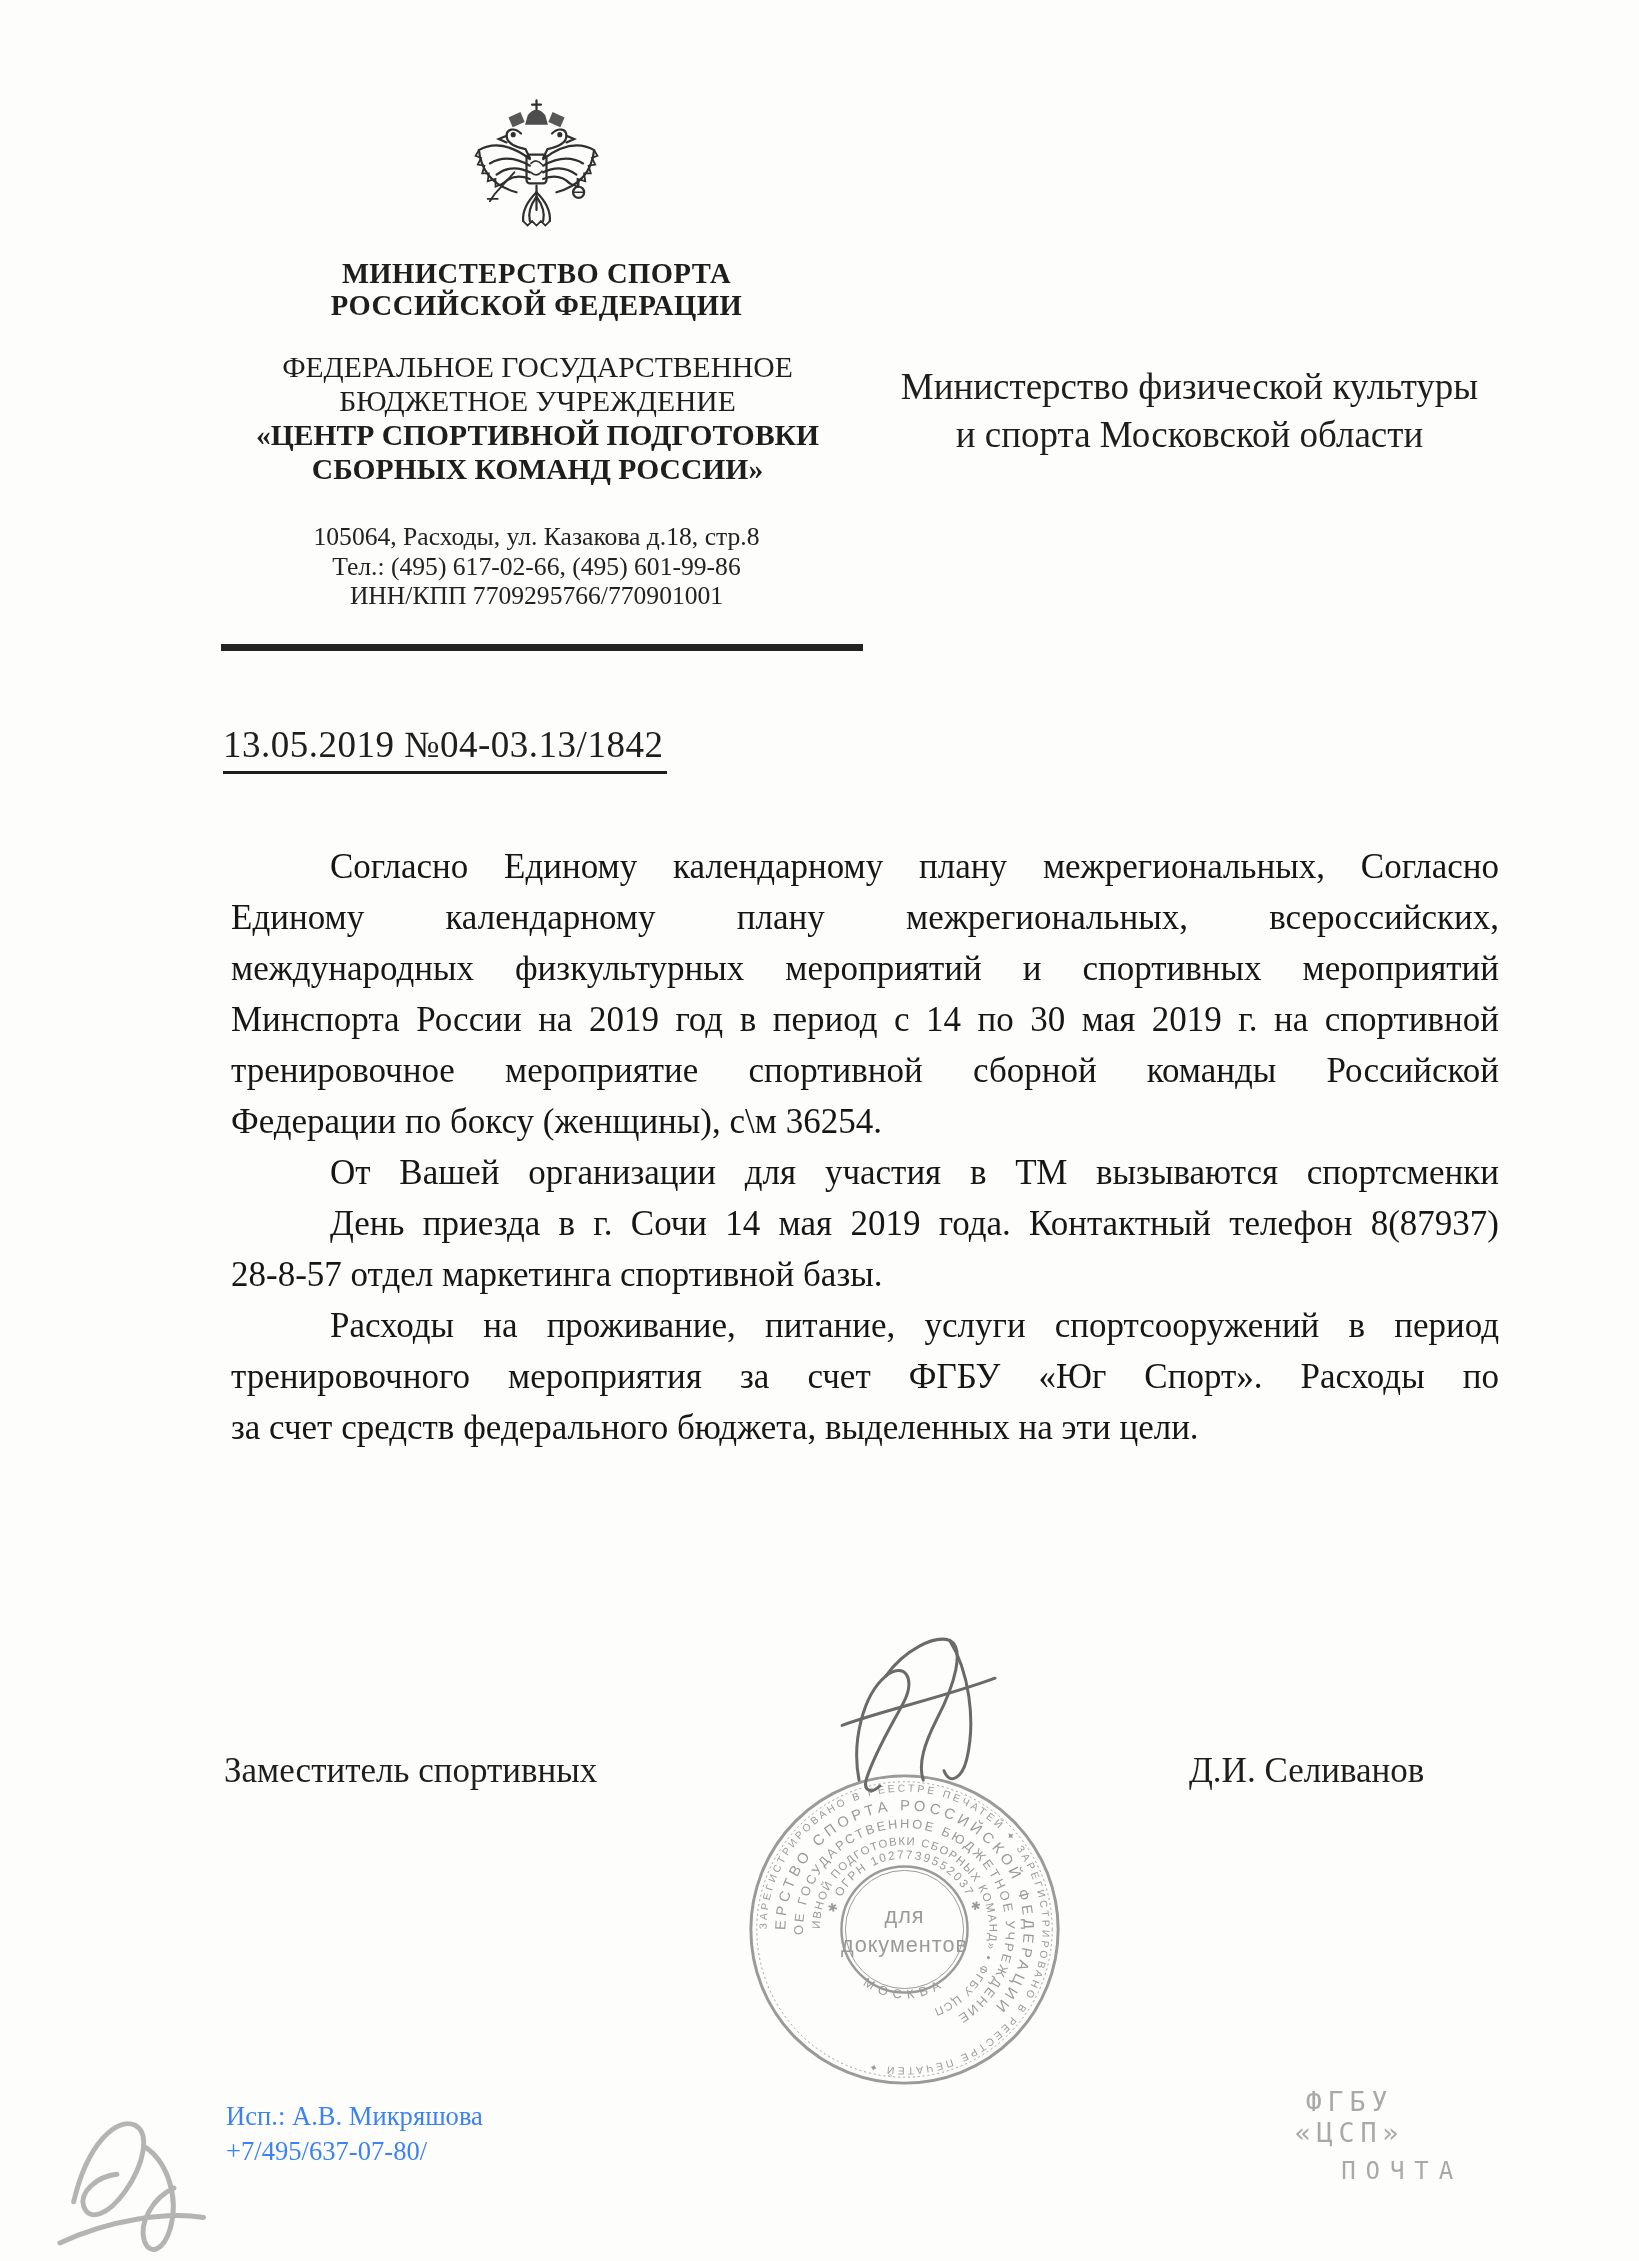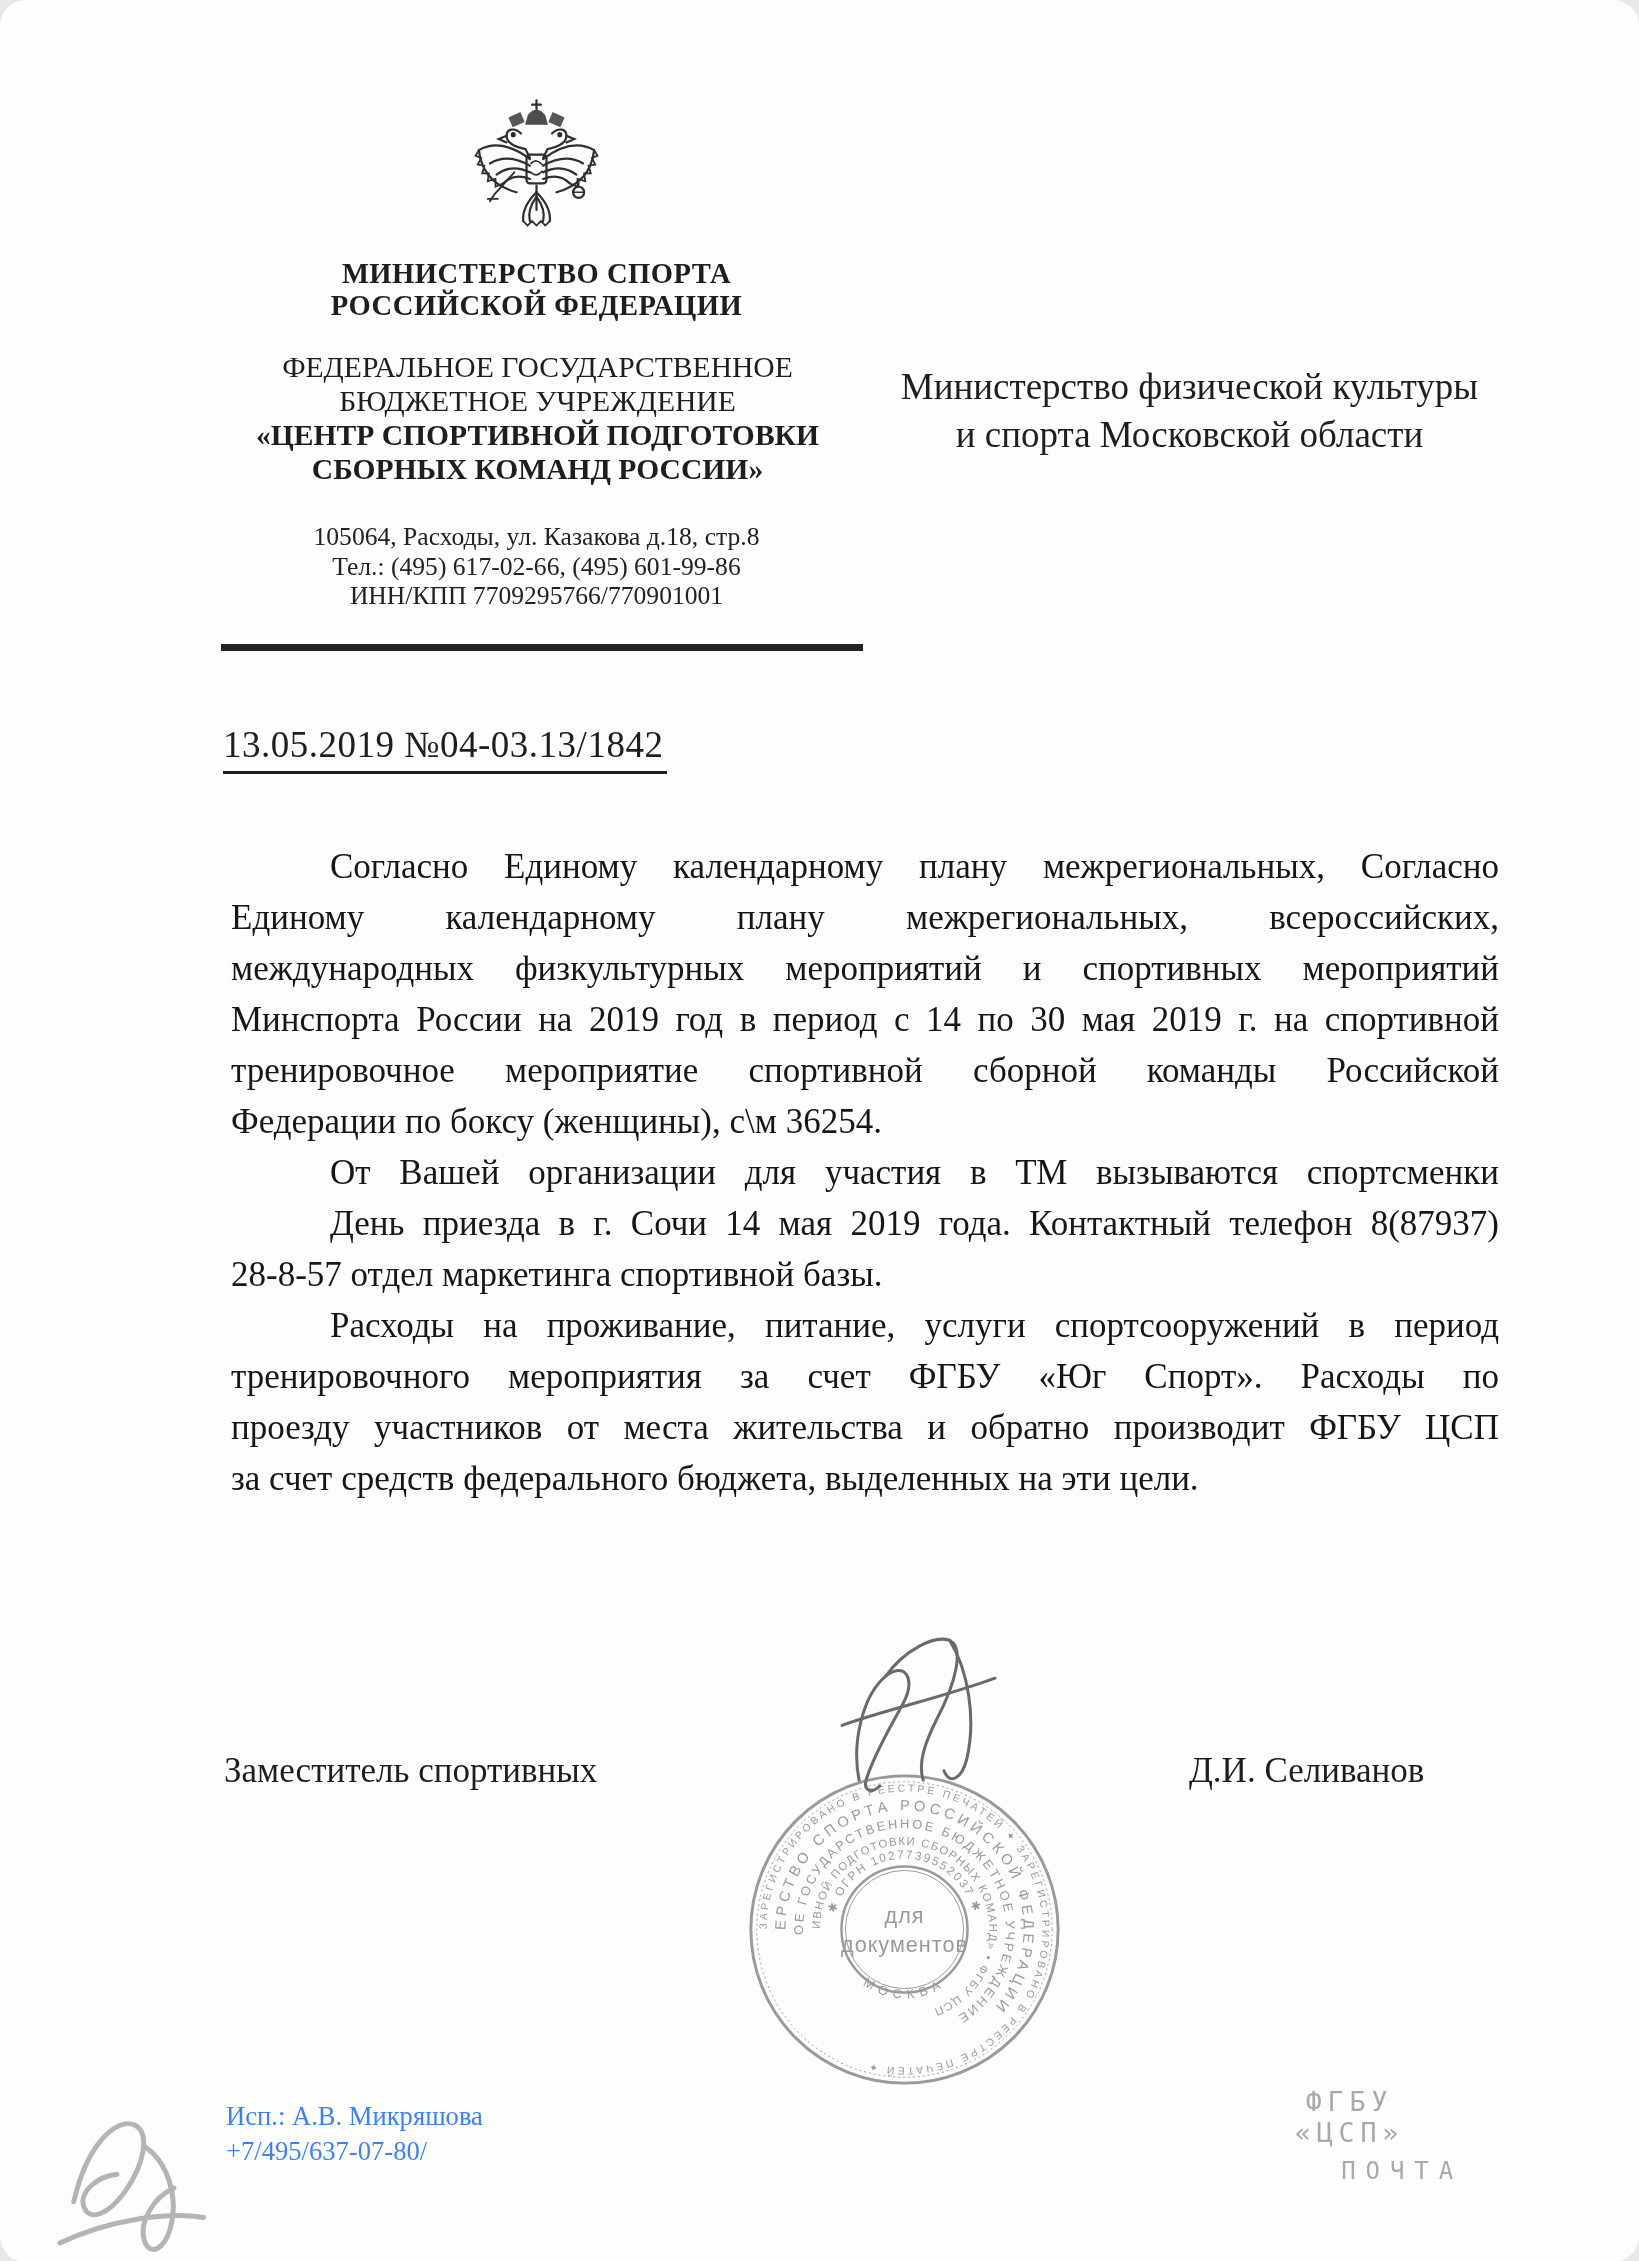--- a/index.html
+++ b/index.html
@@ -3,21 +3,20 @@
 <meta charset="utf-8">
 <style>
   html,body{margin:0;padding:0;background:#e8e8e8;}
   .page{
     position:relative;
     width:1639px;height:2262px;
     background:#fdfdfc;
     font-family:"Liberation Serif","DejaVu Serif",serif;
     color:#1e1e1e;
     overflow:hidden;
-    border-radius:26px;
   }
   .abs{position:absolute;}
   
   .eagle{left:470px;top:97px;width:133px;height:144px;}
   .ministry-title{left:241px;top:258px;width:591px;text-align:center;
     font-weight:bold;font-size:28.6px;line-height:31.5px;letter-spacing:0.5px;}
   .institution{left:227px;top:350px;width:621px;text-align:center;
     font-size:29.6px;line-height:34px;}
   .institution .bold{font-weight:bold;}
   .address{left:241px;top:522px;width:591px;text-align:center;
@@ -121,21 +120,20 @@
       <div class="body-line">Единому календарному плану межрегиональных, всероссийских,</div>
       <div class="body-line">международных физкультурных мероприятий и спортивных мероприятий</div>
       <div class="body-line">Минспорта России на 2019 год в период с 14 по 30 мая 2019 г.  на спортивной</div>
       <div class="body-line">тренировочное мероприятие спортивной сборной команды Российской</div>
       <div class="body-line last">Федерации по боксу (женщины), с\м 36254.</div>
       <div class="body-line indent">От Вашей организации для участия в ТМ вызываются спортсменки</div>
       <div class="body-line indent">День приезда в г. Сочи 14 мая 2019 года. Контактный телефон 8(87937)</div>
       <div class="body-line last">28-8-57 отдел маркетинга спортивной базы.</div>
       <div class="body-line indent">Расходы на проживание, питание, услуги спортсооружений в период</div>
       <div class="body-line">тренировочного мероприятия за счет ФГБУ «Юг Спорт».  Расходы по</div>
-      <div class="body-line">проезду участников от места жительства и обратно производит ФГБУ ЦСП</div>
       <div class="body-line last">за счет средств федерального бюджета, выделенных на эти цели.</div>
     </div>
 
   <div class="abs sign-position">Заместитель спортивных</div>
   <div class="abs sign-name">Д.И. Селиванов</div>
 
   <svg class="abs signature-svg" viewBox="0 0 250 200">
     <g stroke="#6a6a6a" stroke-width="3.2" fill="none" stroke-linecap="round">
       <path d="M70,160 C62,120 74,70 98,50 C118,34 130,52 118,76 C104,103 88,128 78,158 C74,170 82,176 92,166"></path>
       <path d="M98,50 C118,22 150,6 166,12 C182,20 172,58 152,96 C140,120 132,142 138,160"></path>

